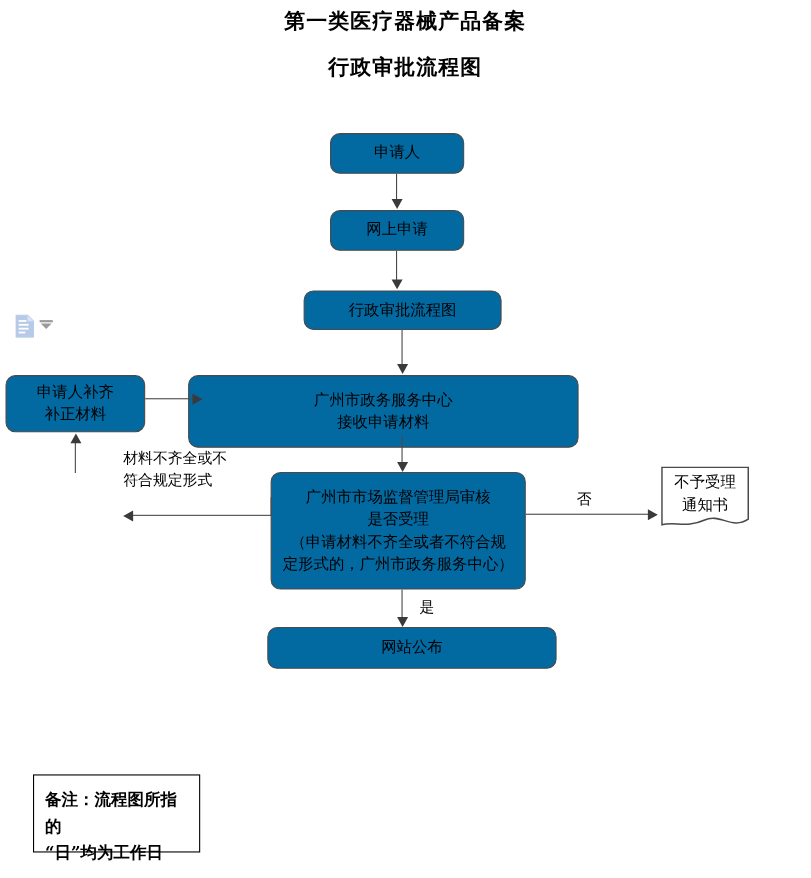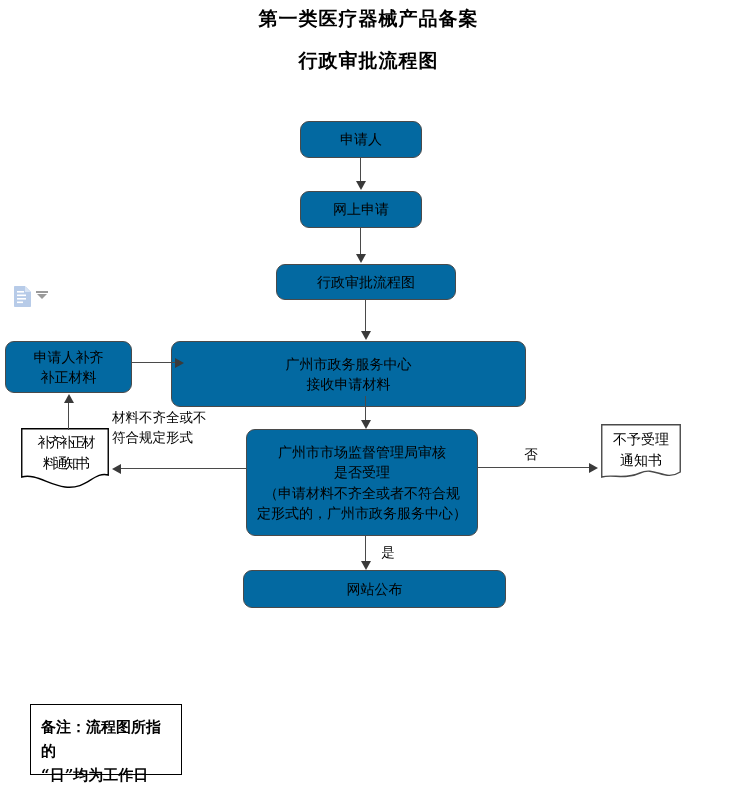--- a/index.html
+++ b/index.html
@@ -180,27 +180,20 @@
     <div class="dtxt" style="padding-top:5px;">不予受理
 通知书</div>
   </div>
 
   <div class="vline" style="left:246px;top:452px;height:17px;"></div>
   <div class="hline" style="left:120px;top:468px;width:127px;"></div>
   <div class="arrow-left" style="left:112px;top:464px;"></div>
   <div class="edgelabel" style="left:112px;top:407px;width:126px;text-align:left;">材料不齐全或不
 符合规定形式</div>
 
-  <div class="docshape" style="left:21px;top:428px;width:88px;height:62px;">
-    <svg width="88" height="62" viewBox="0 0 88 62">
-      <path d="M0.75 0.75 H87.25 V47 C73 43 66 62 44 59 C28 57 14 45 0.75 49 Z" fill="#ffffff" stroke="#000000" stroke-width="1.4"></path>
-    </svg>
-    <div class="dtxt" style="padding-top:4px;letter-spacing:-3px;">补齐补正材
-料通知书</div>
-  </div>
 
   <div class="vline" style="left:68px;top:402px;height:28px;"></div>
   <div class="arrow-up" style="left:64px;top:394px;"></div>
 
   <div class="rbox" style="left:5px;top:341px;width:127px;height:52px;">
     <span class="txt">申请人补齐
 补正材料</span>
   </div>
 
   <div class="hline" style="left:132px;top:362px;width:44px;"></div>

